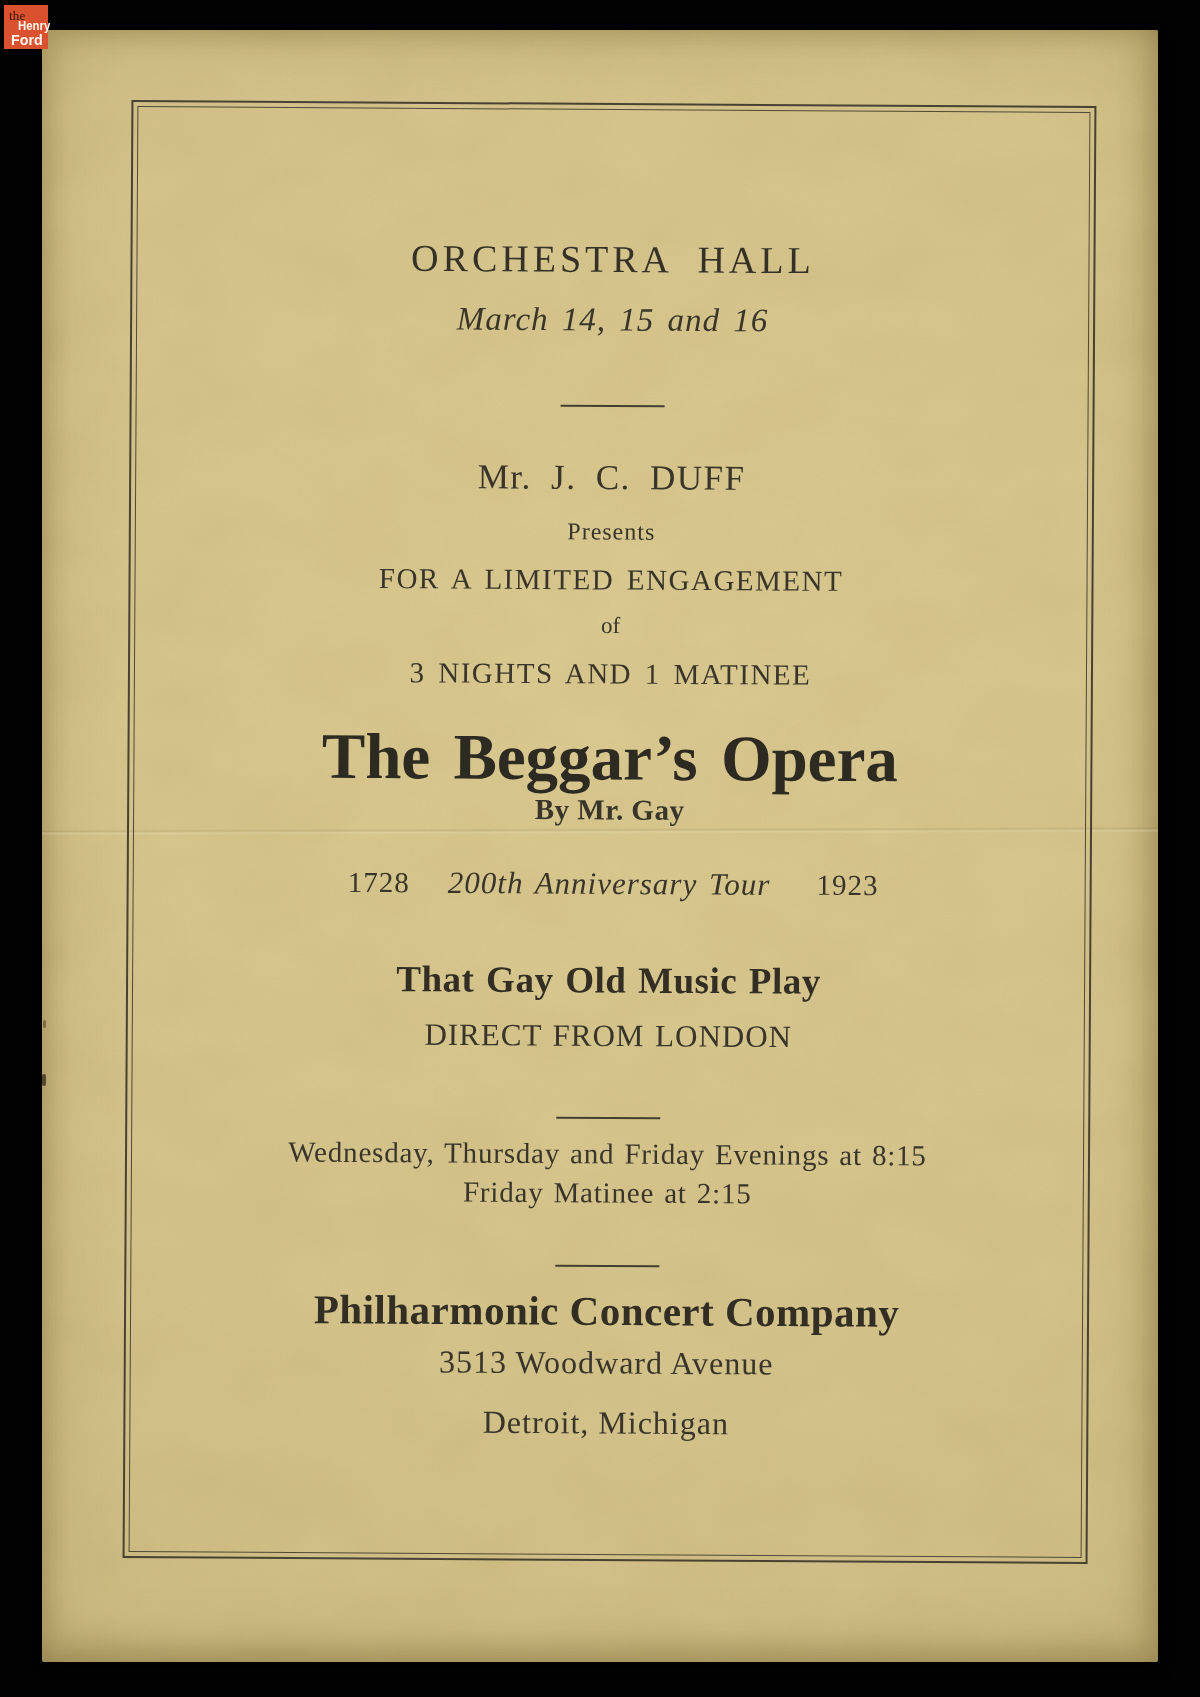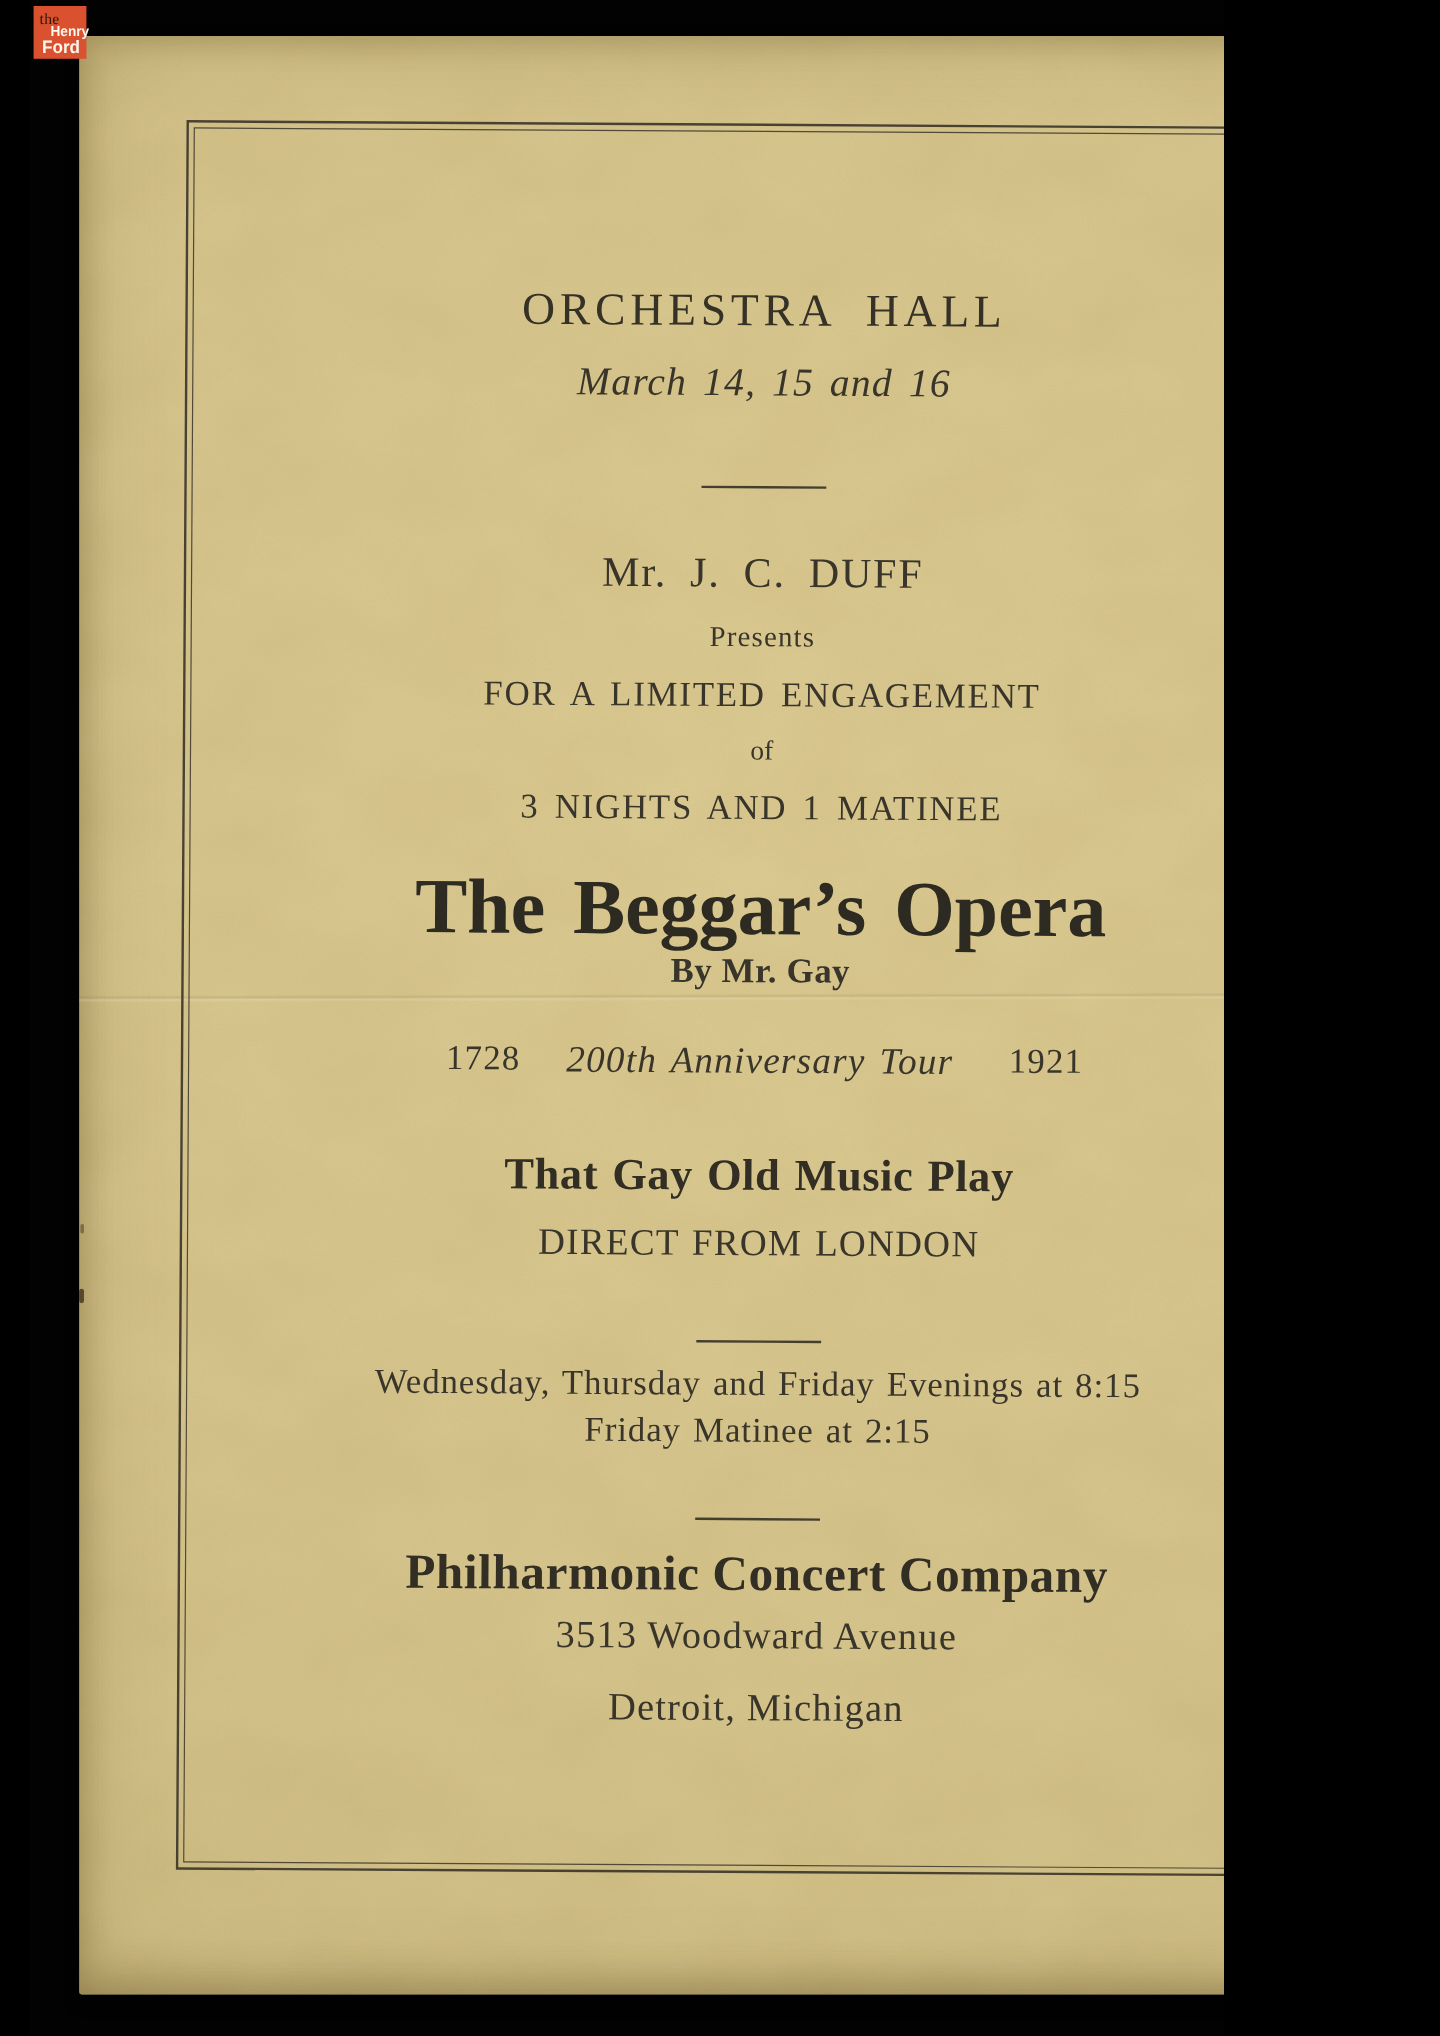--- a/index.html
+++ b/index.html
@@ -1,23 +1,22 @@
 <!DOCTYPE html>
 <html><head>
 <meta charset="utf-8">
 <style>
   html, body { margin: 0; padding: 0; background: #000; }
   .stage {
     position: relative;
-    width: 996px;
+    width: 1200px;
     height: 1697px;
     background: #020202;
     overflow: hidden;
     font-family: "Liberation Serif", "DejaVu Serif", serif;
-    margin-left: 24px;
   }
 
   
   .hf-logo {
     position: absolute;
     left: 4px; top: 5px;
     width: 44px; height: 44px;
     background: #d9512e;
     z-index: 30;
   }
@@ -174,21 +173,21 @@
       <div class="line t-engagement">FOR A LIMITED ENGAGEMENT</div>
       <div class="line t-of">of</div>
       <div class="line t-nights">3 NIGHTS AND 1 MATINEE</div>
 
       <div class="line t-title">The Beggar’s Opera</div>
       <div class="line t-byline">By Mr. Gay</div>
 
       <div class="t-anniv line" style="white-space:normal;">
         <span class="yr yr-left">1728</span>
         <span class="tour">200th Anniversary Tour</span>
-        <span class="yr yr-right">1921</span>
+        <span class="yr yr-right">1923</span>
       </div>
 
       <div class="line t-tagline">That Gay Old Music Play</div>
       <div class="line t-origin">DIRECT FROM LONDON</div>
 
       <div class="rule rule-2"></div>
 
       <div class="line t-sched1">Wednesday, Thursday and Friday Evenings at 8:15</div>
       <div class="line t-sched2">Friday Matinee at 2:15</div>
 

